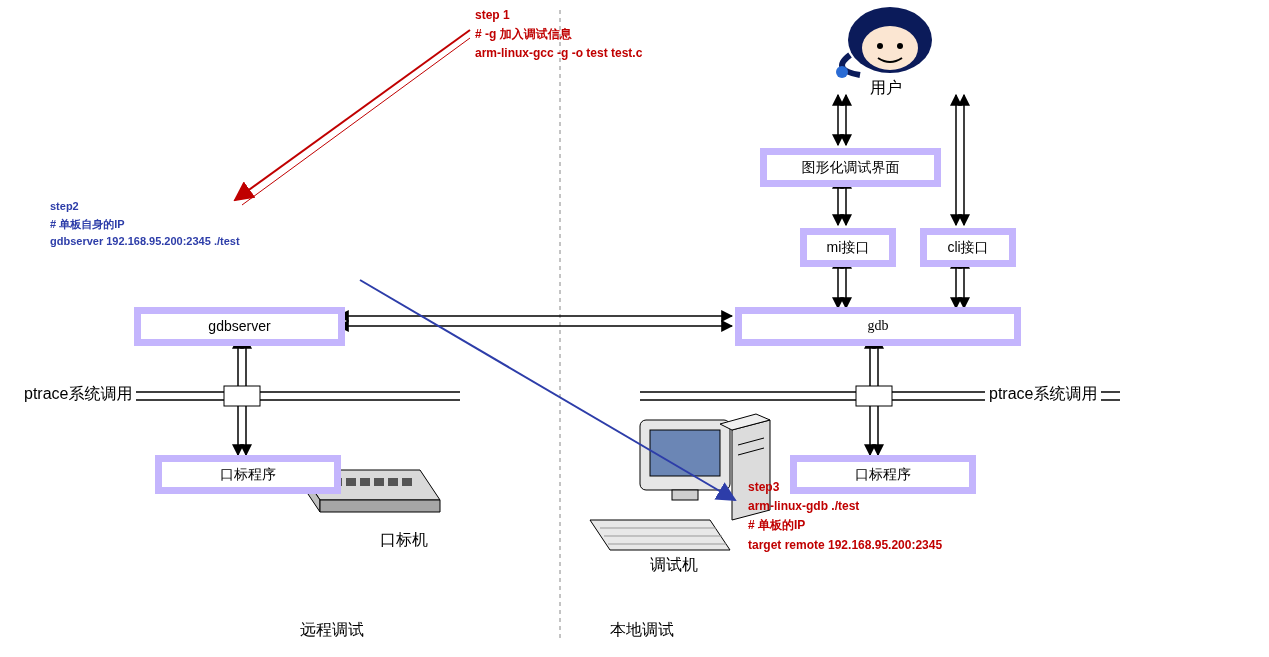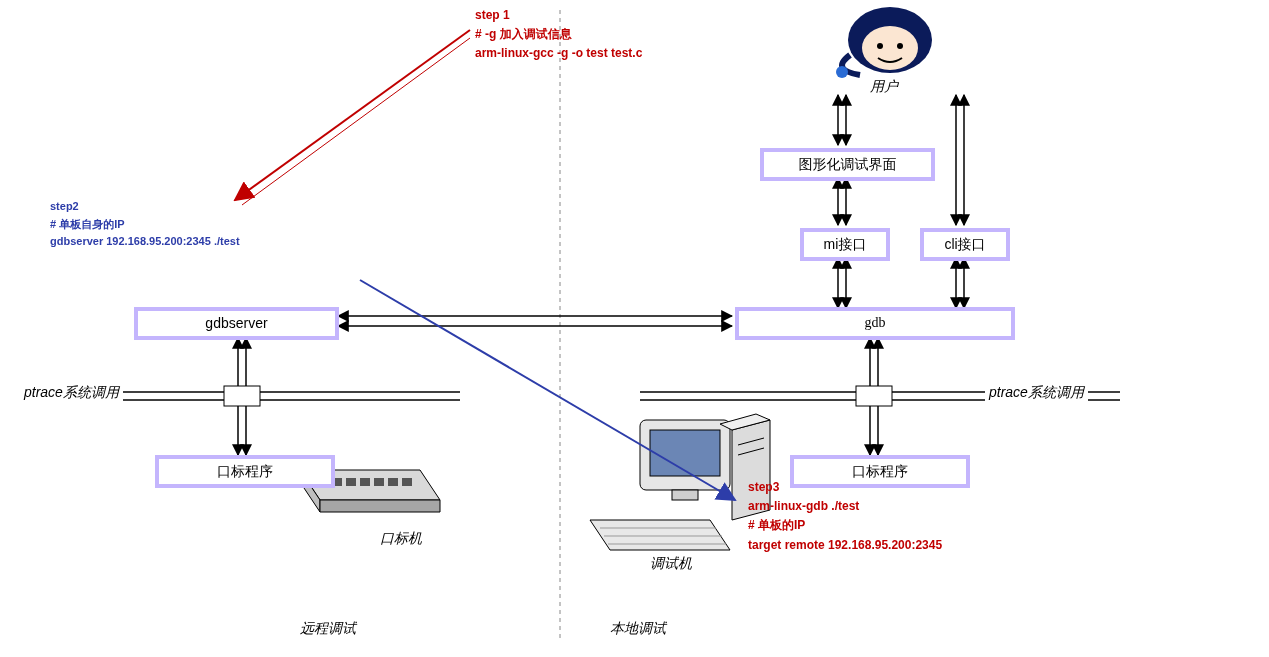--- a/index.html
+++ b/index.html
@@ -1,19 +1,19 @@
 <!DOCTYPE html>
 <html><head>
 <meta charset="utf-8">
 <style>
   html,body{margin:0;padding:0;width:1269px;height:657px;background:#fff;font-family:"Microsoft YaHei",Arial,sans-serif;}
   .stage{position:relative;width:1269px;height:657px;}
   .abs{position:absolute;}
-  .box{border:4px solid #c4b5fd;background:#fff;text-align:center;font-size:14px;line-height:1.2;padding:4px 6px;white-space:nowrap;}
-  .lbl{font-size:14px;color:#000;white-space:nowrap;font-style:italic;}
+  .box{border:7px solid #c4b5fd;background:#fff;text-align:center;font-size:14px;line-height:1.2;padding:4px 6px;white-space:nowrap;}
+  .lbl{font-size:16px;color:#000;white-space:nowrap;}
   .ann-red{color:#c00000;font-weight:bold;font-size:12px;line-height:1.6;}
   .ann-blue{color:#2d3da9;font-weight:bold;font-size:11px;line-height:1.6;}
   svg{position:absolute;left:0;top:0;pointer-events:none;}
 </style>
 </head>
 <body>
 <div class="stage">
 
 <svg width="1269" height="657">
   <defs>

